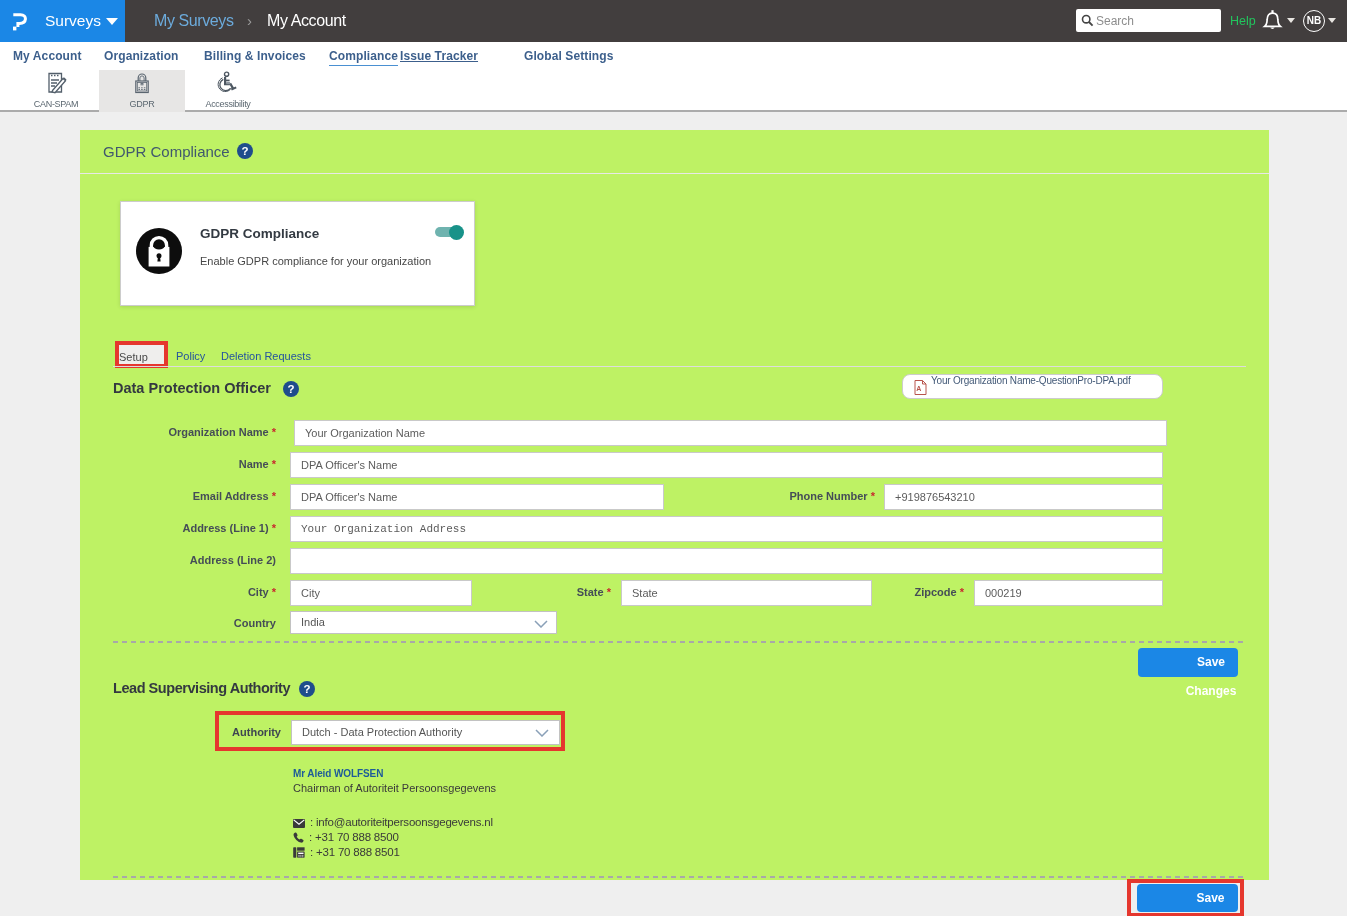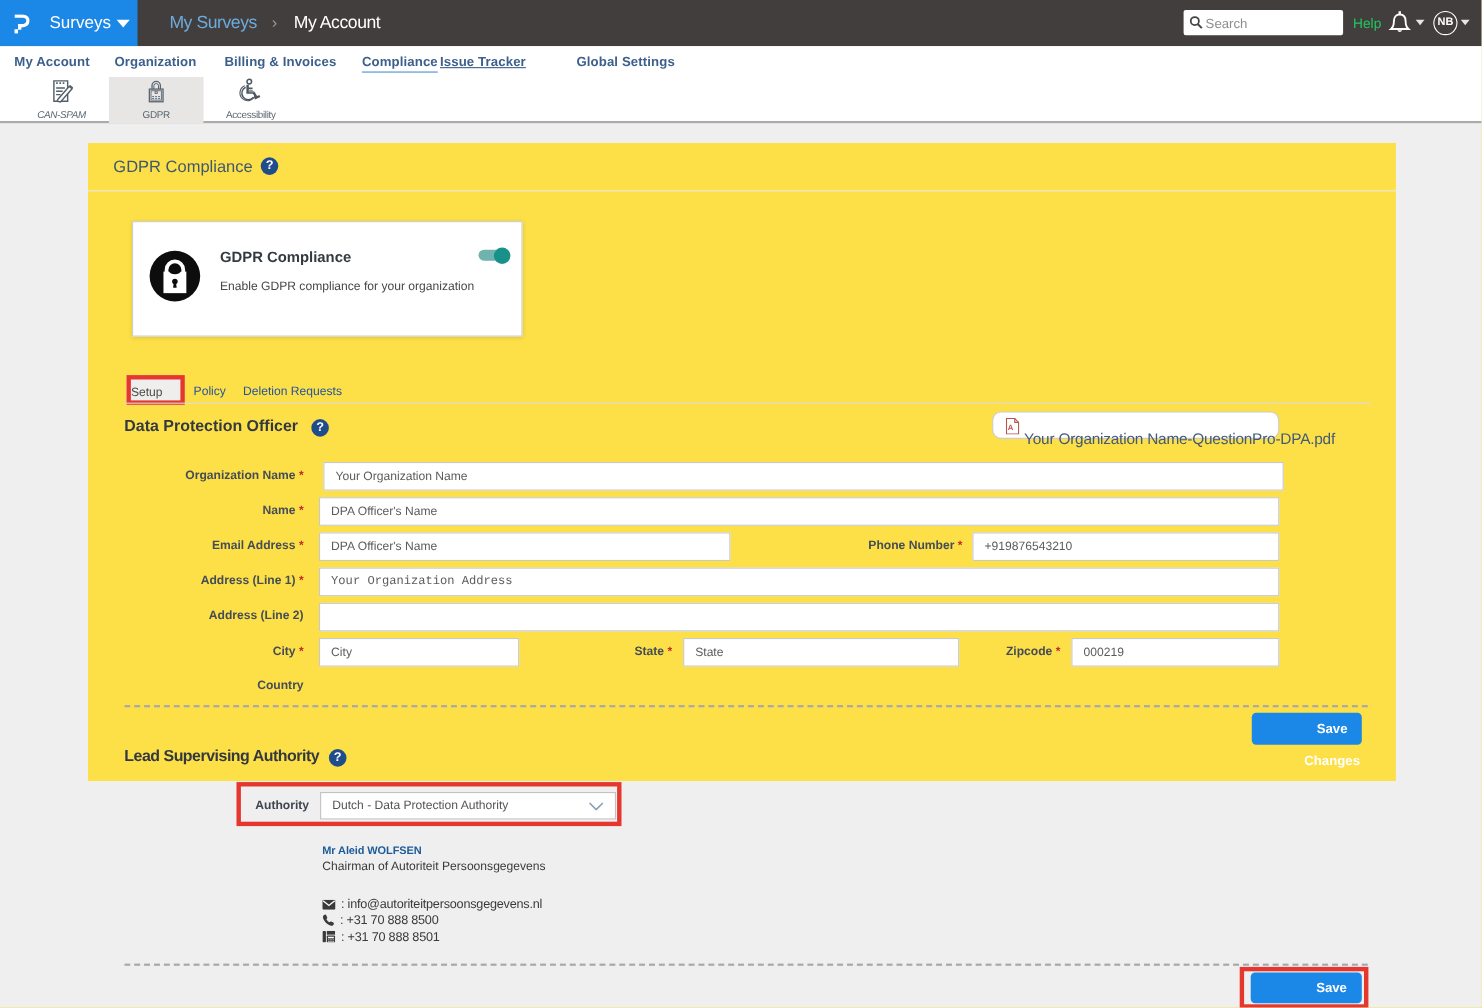--- a/index.html
+++ b/index.html
@@ -31,21 +31,21 @@
 .nav2 .underl { border-bottom:1px solid #4a90d2; padding-bottom:2px; }
 
 
 .strip { position:absolute; left:0; top:70px; width:1347px; height:42px; background:#fff; border-bottom:2px solid #ababab; }
 .stab { position:absolute; top:0; width:86px; height:42px; text-align:center; }
 .stab.active { background:#e7e6e5; }
 .stab .lbl { position:absolute; left:0; width:86px; top:29px; font-size:9px; color:#5b6770; letter-spacing:-0.3px; }
 .stab svg { position:absolute; top:1px; left:31px; }
 
 
-.panel { position:absolute; left:80px; top:130px; width:1189px; height:580px; background:#fde047; }
+.panel { position:absolute; left:80px; top:130px; width:1189px; height:750px; background:#bef264; }
 .ptitle { position:absolute; left:23px; top:13px; font-size:15px; color:#40586e; }
 .ptitle-rule { position:absolute; left:0; top:43px; width:1189px; border-top:1px solid #e8e8e8; }
 .qmark { position:absolute; width:16px; height:16px; background:#1f4d8c; color:#fff; border-radius:50%; font-size:11.5px; font-weight:bold; text-align:center; line-height:16px; }
 
 
 .card { position:absolute; left:40px; top:71px; width:355px; height:105px; background:#fff; border:1px solid #ccc; box-shadow:0 1px 4px rgba(0,0,0,0.12); }
 .card .locksvg { position:absolute; left:14px; top:25px; }
 .card h3 { position:absolute; left:79px; top:24px; font-size:13.5px; font-weight:bold; color:#333a42; }
 .card p { position:absolute; left:79px; top:53px; font-size:11px; color:#474747; }
 .toggle { position:absolute; left:314px; top:25px; width:26px; height:10px; background:#6fb3af; border-radius:5px; }
@@ -54,21 +54,21 @@
 
 .redbox { border:4px solid #e5372e; }
 .setupchip { position:absolute; left:35px; top:211px; width:53px; height:27px; background:#efeeed; }
 .setupchip span { position:absolute; left:0; width:100%; text-align:left; top:6px; font-size:11px; color:#4a4a4a; }
 .tablink { position:absolute; top:220px; font-size:11px; color:#24549e; }
 .tabs-rule { position:absolute; left:33px; top:236px; width:1133px; border-top:1px solid #ddd; }
 
 .h2 { position:absolute; font-size:14.5px; font-weight:bold; color:#343940; }
 .pdfbtn { position:absolute; left:822px; top:244px; width:261px; height:25px; border:1px solid #ccc; border-radius:8px; background:#fff; }
 .pdfbtn svg { position:absolute; left:11px; top:5px; }
-.pdfbtn span { position:absolute; left:28px; top:16px; font-size:14px; color:#435a78; letter-spacing:-0.2px; white-space:nowrap; }
+.pdfbtn span { position:absolute; left:28px; top:0; font-size:10px; color:#435a78; letter-spacing:-0.2px; white-space:nowrap; }
 
 
 .flabel { position:absolute; width:160px; text-align:right; font-size:11px; font-weight:bold; color:#454d57; }
 .flabel .req { color:#c8282d; }
 .finput { position:absolute; height:26px; border:1px solid #c9c9c9; background:#fff; font-size:11px; color:#5c5c5c; line-height:24px; padding-left:10px; }
 .fselect { position:absolute; height:25px; border:1px solid #c2c2c2; background:#fff; font-size:11px; color:#555; line-height:23px; padding-left:10px; }
 .chev { position:absolute; }
 .dashrule { position:absolute; left:33px; width:1133px; height:2px; background:repeating-linear-gradient(to right, #a8a8a8 0, #a8a8a8 5px, transparent 5px, transparent 9px); background-size:9px 1.5px; background-repeat:repeat-x; }
 .savebtn { position:absolute; width:100px; height:29px; background:#1b87e6; border-radius:4px; color:#fff; font-size:12px; font-weight:bold; text-align:center; line-height:29px;padding-left:46px; }
 
@@ -114,21 +114,21 @@
 <div class="nav2">
   <span style="left:13px;">My Account</span>
   <span style="left:104px;">Organization</span>
   <span style="left:204px;">Billing &amp; Invoices</span>
   <span class="underl" style="left:329px;">Compliance</span>
   <span style="left:400px;text-decoration:underline;">Issue Tracker</span>
   <span style="left:524px;">Global Settings</span>
 </div>
 
 <div class="strip">
-  <div class="stab" style="left:13px;font-style:italic;">
+  <div class="stab" style="left:13px;">
     <svg width="24" height="24" viewBox="0 0 24 24" fill="none" stroke="#535f6b" stroke-width="1.3">
       <path d="M5 2.5 H17.5 V21 H5 Z"></path>
       <path d="M7 4.5 h1.5 M10 4.5 h1.5 M13 4.5 h1.5" stroke-width="1.6"></path>
       <path d="M7 9 h8 M7 12 h6 M7 15 h4"></path>
       <path d="M8.5 19.5 L19 7.5 L21.5 9.7 L11 21.7 L8 21 Z" fill="#fff"></path>
       <path d="M19.5 6.8 l2.6 2.3"></path>
     </svg>
     <div class="lbl">CAN-SPAM</div>
   </div>
   <div class="stab active" style="left:99px;">
@@ -214,20 +214,25 @@
   <div class="finput" style="left:210px; top:418px; width:873px;"></div>
 
   <div class="flabel" style="left:36px; top:456px;">City <span class="req">*</span></div>
   <div class="finput" style="left:210px; top:450px; width:182px;">City</div>
   <div class="flabel" style="left:371px; top:456px;">State <span class="req">*</span></div>
   <div class="finput" style="left:541px; top:450px; width:251px;">State</div>
   <div class="flabel" style="left:724px; top:456px;">Zipcode <span class="req">*</span></div>
   <div class="finput" style="left:894px; top:450px; width:189px;">000219</div>
 
   <div class="flabel" style="left:36px; top:487px;">Country</div>
+  <div class="fselect" style="left:210px; top:481px; width:267px; height:23px; line-height:21px;">India
+    <svg class="chev" style="right:8px; top:8px;" width="14" height="8" viewBox="0 0 14 8">
+        <path d="M1 1 L7 7 L13 1" fill="none" stroke="#8aa0b8" stroke-width="1.5"></path>
+      </svg>
+  </div>
 
   <div class="dashrule" style="top:511px;"></div>
   <div class="savebtn" style="left:1058px; top:518px;">Save Changes</div>
 
   <div class="h2" style="left:33px; top:550px; letter-spacing:-0.45px;">Lead Supervising Authority</div>
   <span class="qmark" style="left:219px; top:551px;">?</span>
 
   <div class="redbox" style="position:absolute; left:135px; top:581px; width:350px; height:40px;"></div>
   <div class="flabel" style="left:34px; top:596px; width:167px; color:#3f4651;">Authority</div>
   <div class="fselect" style="left:211px; top:590px; width:269px;">Dutch - Data Protection Authority

